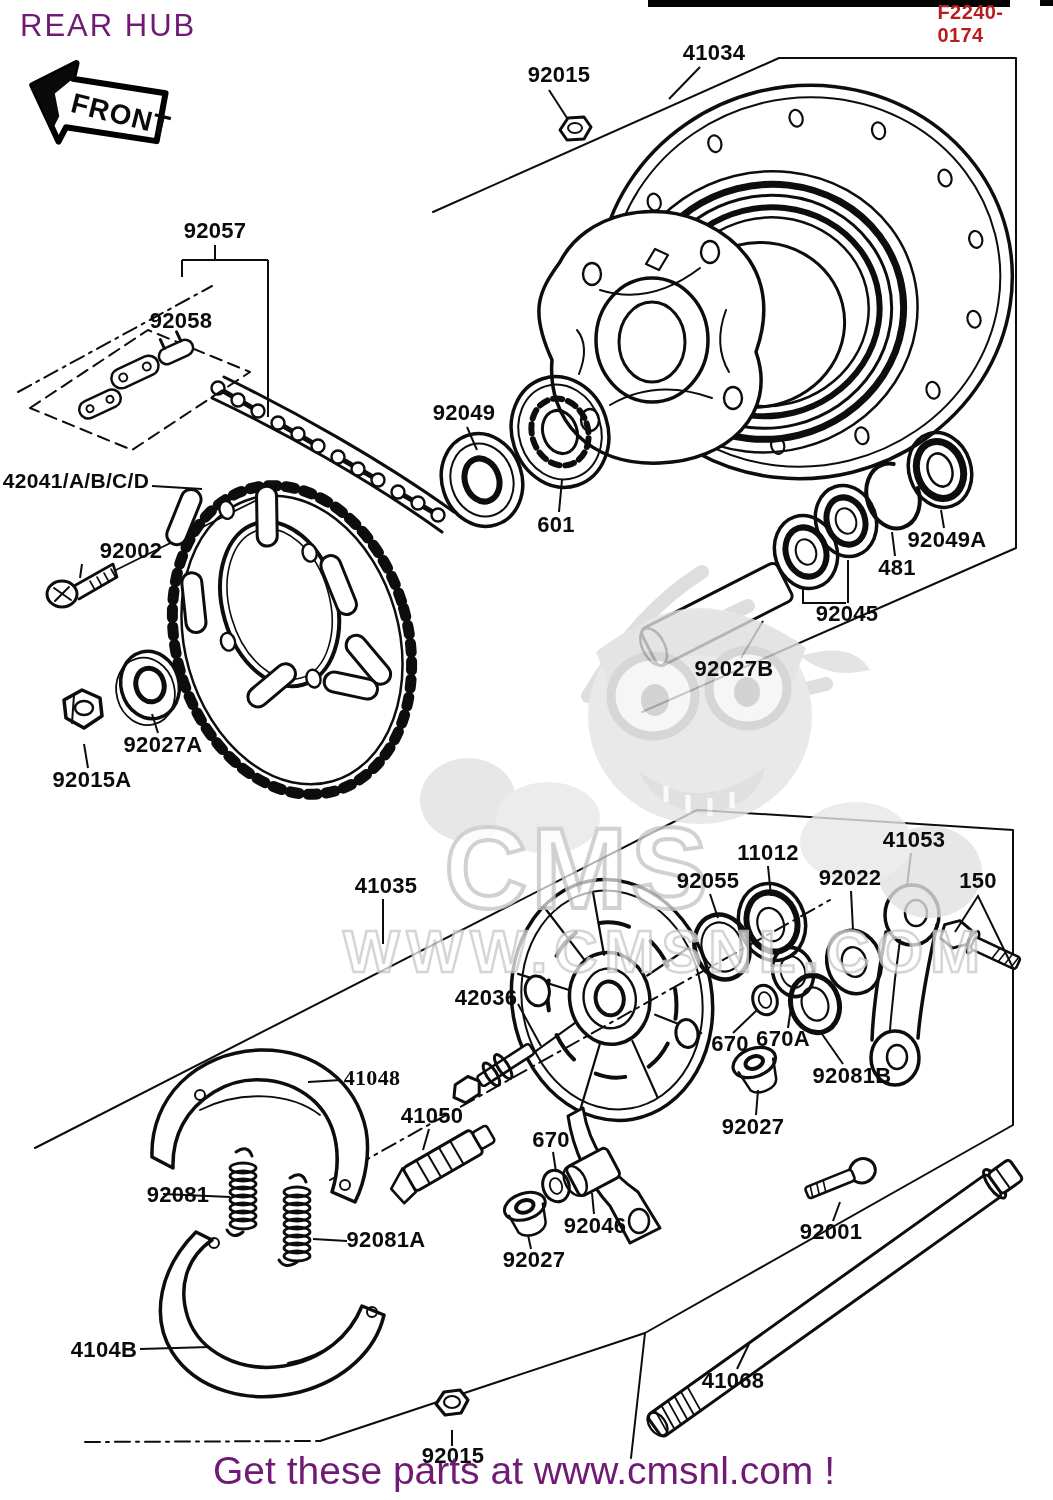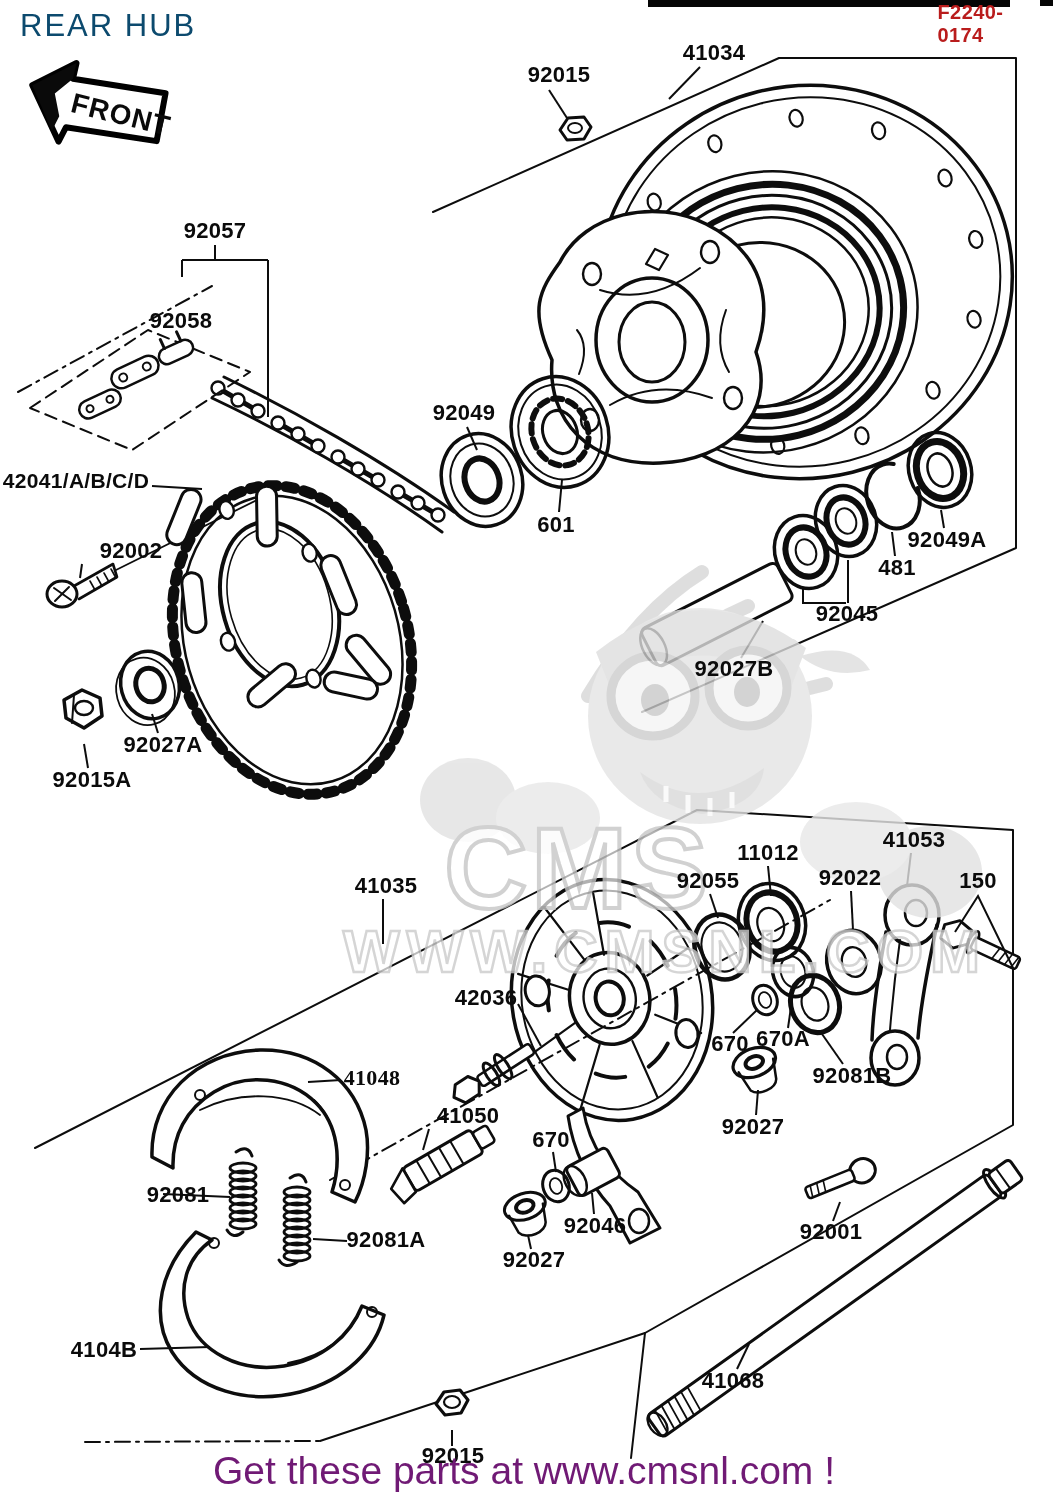--- a/index.html
+++ b/index.html
@@ -5,21 +5,21 @@
   html,body{margin:0;padding:0;background:#fff;}
   body{width:1053px;height:1500px;overflow:hidden;font-family:"Liberation Sans",sans-serif;}
   .stage{position:relative;width:1053px;height:1500px;background:#ffffff;}
   svg.art{position:absolute;left:0;top:0;}
   .k{stroke:#0d0d0d;fill:none;stroke-linecap:round;stroke-linejoin:round;}
   .kw{stroke:#0d0d0d;fill:#ffffff;stroke-linecap:round;stroke-linejoin:round;}
   .dd{stroke-dasharray:15 6 3 6;}
   #labels{position:absolute;left:0;top:0;width:100%;height:100%;}
   .plabel{position:absolute;transform:translate(-50%,-50%);font-weight:700;font-size:22px;
           color:#0b0b0b;white-space:nowrap;letter-spacing:0.3px;}
-  .page-title{position:absolute;left:20px;top:8px;font-size:31px;color:#0c4a6e;letter-spacing:2px;}
+  .page-title{position:absolute;left:20px;top:8px;font-size:31px;color:#701a75;letter-spacing:2px;}
   .fiche{position:absolute;left:976px;top:24px;transform:translate(-50%,-50%);
          font-size:20px;font-weight:700;color:#b91c1c;letter-spacing:0.4px;}
   .footer-promo{position:absolute;left:524px;top:1471px;transform:translate(-50%,-50%);
          color:#701a75;font-size:39px;white-space:nowrap;}
 </style>
 <title>REAR HUB</title></head>
 <body>
 
 <div class="stage">
 
@@ -428,21 +428,21 @@
       <div class="plabel" style="left: 947px; top: 540px;">92049A</div>
       <div class="plabel" style="left: 734px; top: 669px; text-align: center;">92027B</div>
       <div class="plabel" style="left: 386px; top: 886px;">41035</div>
       <div class="plabel" style="left: 768px; top: 853px;">11012</div>
       <div class="plabel" style="left: 708px; top: 881px;">92055</div>
       <div class="plabel" style="left: 850px; top: 878px;">92022</div>
       <div class="plabel" style="left: 914px; top: 840px;">41053</div>
       <div class="plabel" style="left: 978px; top: 881px;">150</div>
       <div class="plabel" style="left: 486px; top: 998px;">42036</div>
       <div class="plabel" style="left: 372px; top: 1078px; font-family: Liberation Serif, serif;">41048</div>
-      <div class="plabel" style="left: 432px; top: 1116px; margin-left: 36px;">41050</div>
+      <div class="plabel" style="left: 432px; top: 1116px;">41050</div>
       <div class="plabel" style="left: 730px; top: 1044px;">670</div>
       <div class="plabel" style="left: 783px; top: 1039px;">670A</div>
       <div class="plabel" style="left: 852px; top: 1076px;">92081B</div>
       <div class="plabel" style="left: 753px; top: 1127px;">92027</div>
       <div class="plabel" style="left: 130px; top: 1195px; margin-left: 48px;">92081</div>
       <div class="plabel" style="left: 386px; top: 1240px;">92081A</div>
       <div class="plabel" style="left: 551px; top: 1140px;">670</div>
       <div class="plabel" style="left: 595px; top: 1226px;">92046</div>
       <div class="plabel" style="left: 534px; top: 1260px;">92027</div>
       <div class="plabel" style="left: 104px; top: 1350px;">4104B</div>

